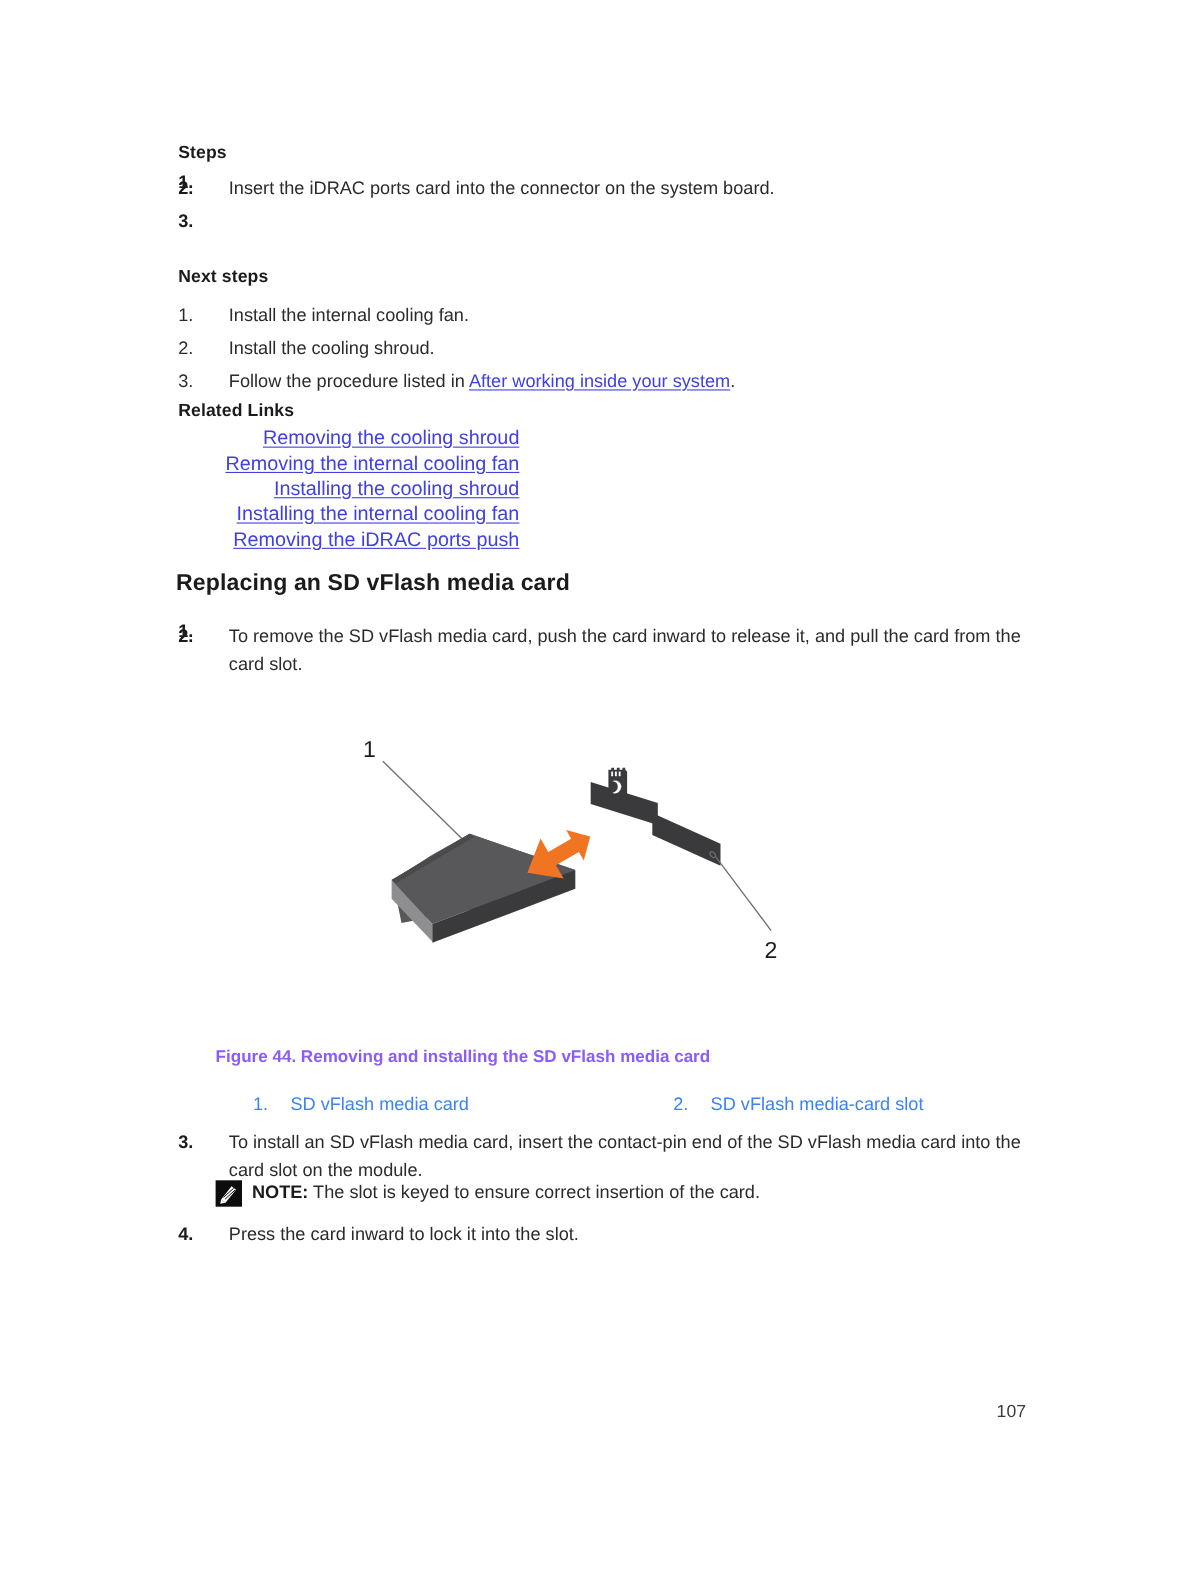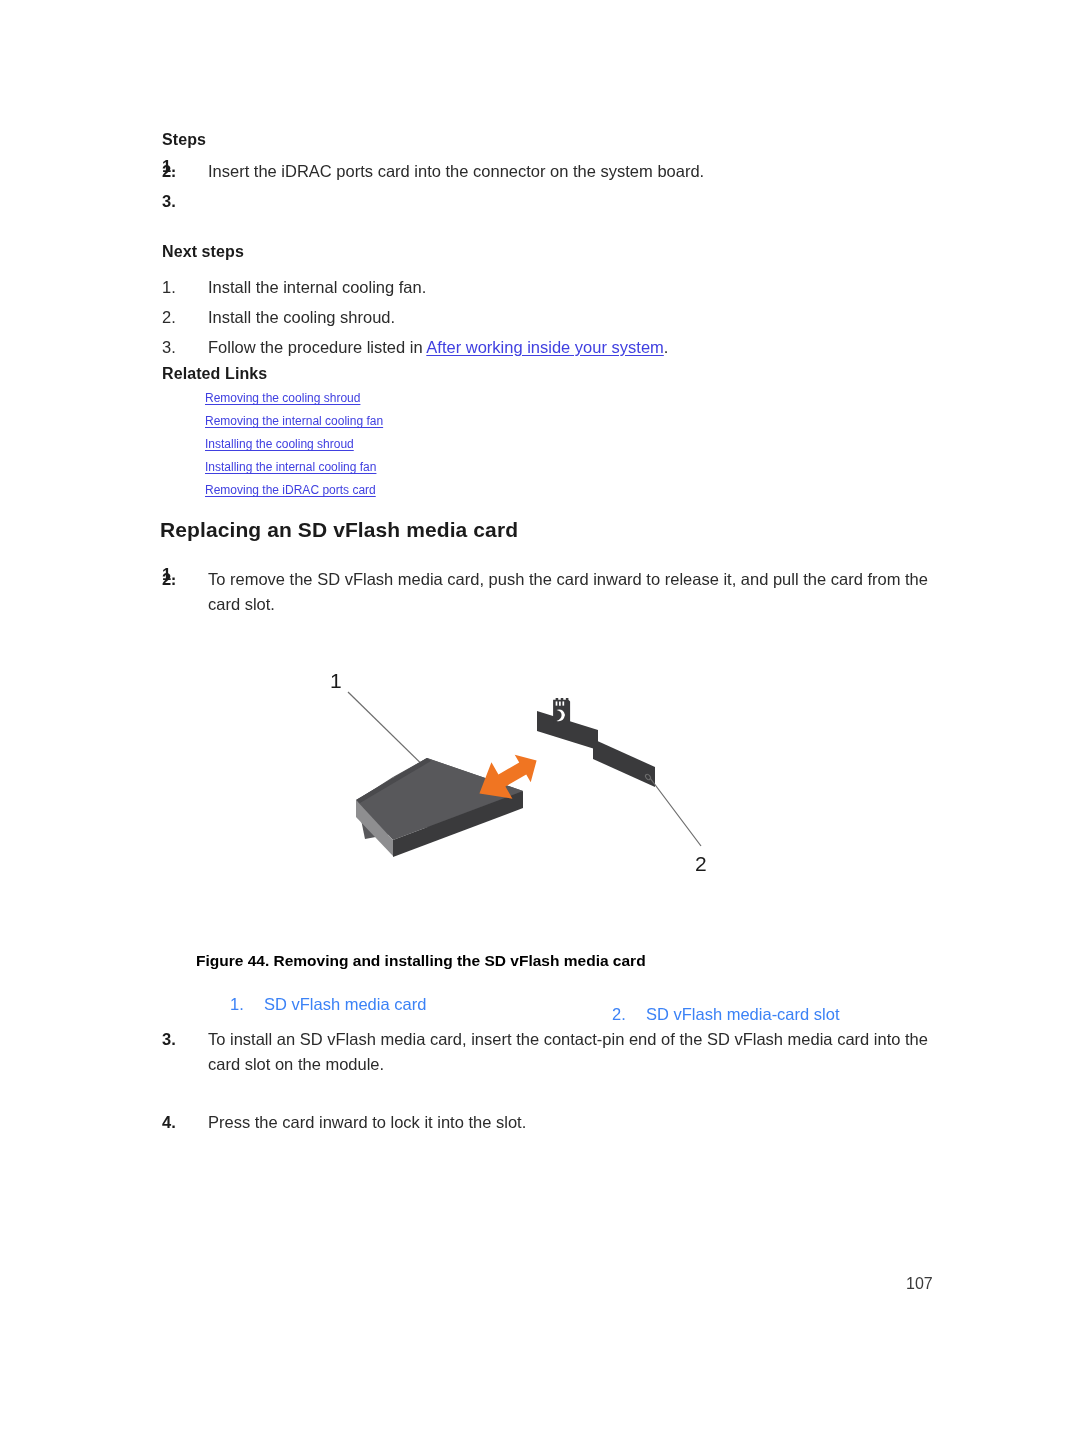--- a/index.html
+++ b/index.html
@@ -62,42 +62,43 @@
 
   .link {
     color: #4040e0;
     text-decoration: underline;
     text-underline-offset: 2px;
   }
 
   .linklist { position: absolute; }
   .linklist a {
     display: block;
-    font-size: 12px;
+    font-size: 18px;
     line-height: 23px;
     color: #4040e0;
     text-decoration: underline;
     text-underline-offset: 2px;
+    text-align: right;
   }
 
   
   .figure-wrap {
     position: absolute;
     left: 150px;
     top: 660px;
     width: 790px;
     height: 275px;
   }
   .fig-caption {
     position: absolute;
     left: 196px;
     top: 952px;
     font-size: 15.5px;
     font-weight: bold;
-    color: #000000;
+    color: #8b5cf6;
   }
   .legend { position: absolute; top: 995px; }
   .legend .cell {
     position: absolute;
     font-size: 16.5px;
     color: #3b82f6;
     white-space: nowrap;
   }
   .legend .cell .ln {
     display: inline-block;
@@ -174,21 +175,21 @@
     </div>
   </div>
 
   <div class="blk sec-head" style="left:162px; top:365px;">Related Links</div>
 
   <div class="linklist" style="left:205px; top:387px;">
     <a href="#">Removing the cooling shroud</a>
     <a href="#">Removing the internal cooling fan</a>
     <a href="#">Installing the cooling shroud</a>
     <a href="#">Installing the internal cooling fan</a>
-    <a href="#">Removing the iDRAC ports card</a>
+    <a href="#">Removing the iDRAC ports push</a>
   </div>
 
   <div class="blk h1" style="left:160px; top:518px;">Replacing an SD vFlash media card</div>
 
   <div class="olist" style="left:162px; top:562px; width:790px;">
     <div class="li bold">
       <span class="num">1.</span>
     </div>
     <div class="li bold">
       <span class="num">2.</span>
@@ -247,32 +248,43 @@
       <text x="545" y="211" font-family="Liberation Sans, sans-serif" font-size="21" fill="#1b1b1b">2</text>
     </svg>
   </div>
 
   <div class="fig-caption">Figure 44. Removing and installing the SD vFlash media card</div>
 
   <div class="legend" style="left:0; width:1080px;">
     <div class="cell" style="left:230px; top:0;">
       <span class="ln">1.</span><span>SD vFlash media card</span>
     </div>
-    <div class="cell" style="left:612px; top:0;margin-top:10px;">
+    <div class="cell" style="left:612px; top:0;">
       <span class="ln">2.</span><span>SD vFlash media-card slot</span>
     </div>
   </div>
 
   <div class="olist" style="left:162px; top:1027px; width:790px;">
     <div class="li bold">
       <span class="num">3.</span>
       <span>To install an SD vFlash media card, insert the contact-pin end of the SD vFlash media card into the card slot on the module.</span>
     </div>
   </div>
 
+  <div class="note">
+    <span class="note-icon">
+      <svg width="24" height="24" viewBox="0 0 24 24">
+        <path d="M5 17.5 L14.5 5.5 L18.5 8.6 L9 20.5 Z" fill="#ffffff"></path>
+        <path d="M5 17.5 L9 20.5 L4.2 21.4 Z" fill="#ffffff"></path>
+        <line x1="7.2" y1="15.5" x2="16.4" y2="7.2" stroke="#0d0d0d" stroke-width="0.9"></line>
+        <line x1="8.6" y1="17.2" x2="17.6" y2="8.9" stroke="#0d0d0d" stroke-width="0.9"></line>
+      </svg>
+    </span>
+    <span class="note-text"><b>NOTE:</b><span> The slot is keyed to ensure correct insertion of the card.</span></span>
+  </div>
 
   <div class="olist" style="left:162px; top:1110px; width:790px;">
     <div class="li bold">
       <span class="num">4.</span>
       <span>Press the card inward to lock it into the slot.</span>
     </div>
   </div>
 
   <div class="page-num">107</div>
 

